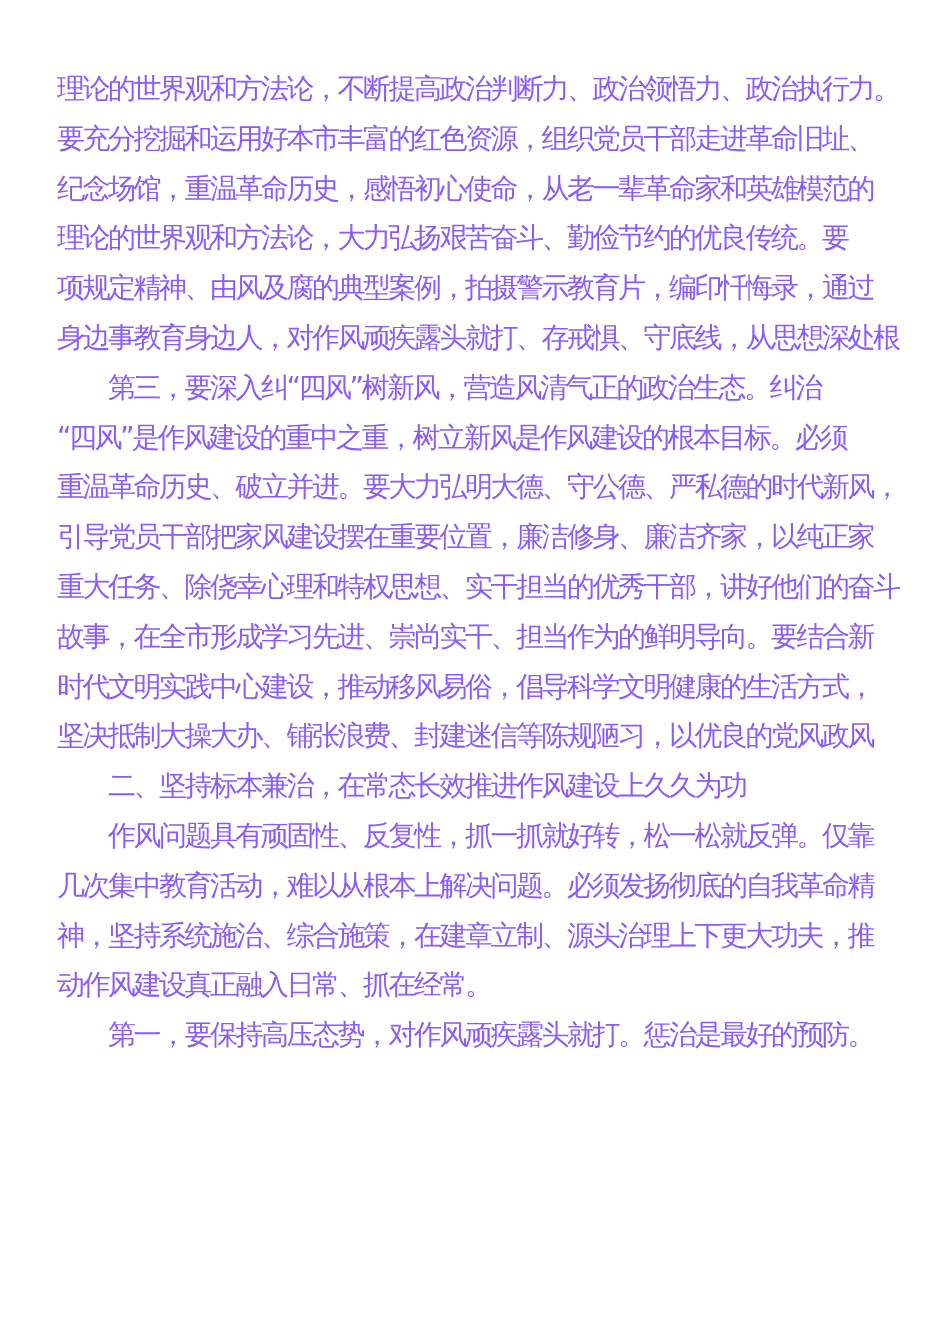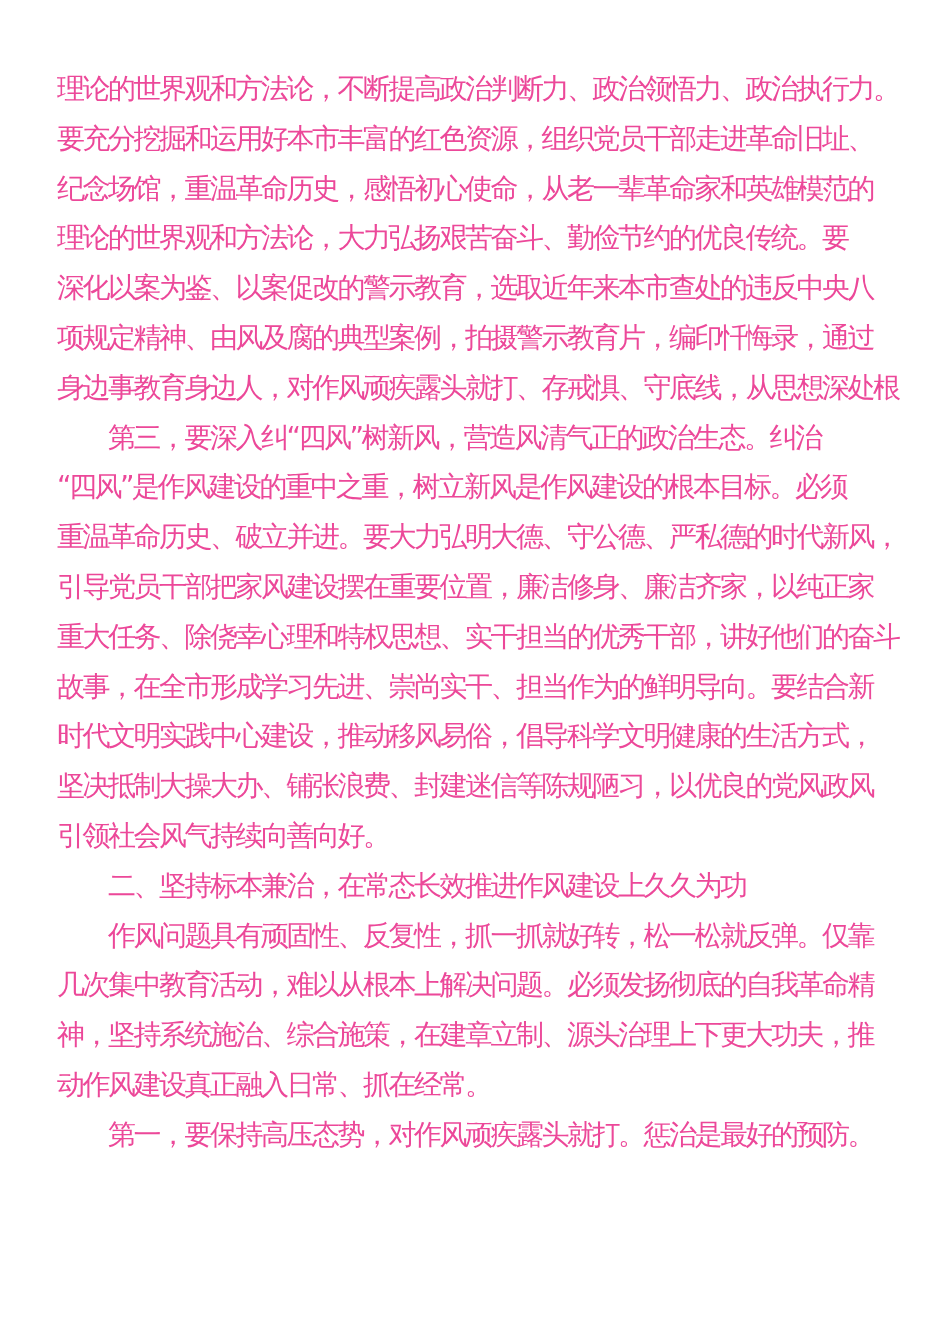--- a/index.html
+++ b/index.html
@@ -21,53 +21,51 @@
     left: 57px;
     top: 64px;
     width: 860px;
   }
   .line {
     height: 49.8px;
     line-height: 49.8px;
     font-size: 28px;
     letter-spacing: -2.5px;
     white-space: nowrap;
-    color: #ec4899;
+    color: #8b5cf6;
   }
   .line.indent {
     padding-left: 51px;
   }
   .seg {
     font-weight: 400;
   }
   .seg.bold {
     font-weight: 400;
   }
 </style>
 </head>
 <body>
 
 <div class="page">
   <div class="content">
       <div class="line"><span class="seg">理论的世界观和方法论，不断提高政治判断力、政治领悟力、政治执行力。</span></div>
       <div class="line"><span class="seg">要充分挖掘和运用好本市丰富的红色资源，组织党员干部走进革命旧址、</span></div>
       <div class="line"><span class="seg">纪念场馆，重温革命历史，感悟初心使命，从老一辈革命家和英雄模范的</span></div>
       <div class="line"><span class="seg">理论的世界观和方法论，大力弘扬艰苦奋斗、勤俭节约的优良传统。要</span></div>
-      <div class="line"><span class="seg">深化以案为鉴、以案促改的警示教育，选取近年来本市查处的违反中央八</span></div>
       <div class="line"><span class="seg">项规定精神、由风及腐的典型案例，拍摄警示教育片，编印忏悔录，通过</span></div>
       <div class="line"><span class="seg">身边事教育身边人，对作风顽疾露头就打、存戒惧、守底线，从思想深处根</span></div>
       <div class="line indent"><span class="seg bold">第三，要深入纠“四风”树新风，营造风清气正的政治生态。</span><span class="seg">纠治</span></div>
       <div class="line"><span class="seg">“四风”是作风建设的重中之重，树立新风是作风建设的根本目标。必须</span></div>
       <div class="line"><span class="seg">重温革命历史、破立并进。要大力弘明大德、守公德、严私德的时代新风，</span></div>
       <div class="line"><span class="seg">引导党员干部把家风建设摆在重要位置，廉洁修身、廉洁齐家，以纯正家</span></div>
       <div class="line"><span class="seg">重大任务、除侥幸心理和特权思想、实干担当的优秀干部，讲好他们的奋斗</span></div>
       <div class="line"><span class="seg">故事，在全市形成学习先进、崇尚实干、担当作为的鲜明导向。要结合新</span></div>
       <div class="line"><span class="seg">时代文明实践中心建设，推动移风易俗，倡导科学文明健康的生活方式，</span></div>
       <div class="line"><span class="seg">坚决抵制大操大办、铺张浪费、封建迷信等陈规陋习，以优良的党风政风</span></div>
-      <div class="line"><span class="seg">引领社会风气持续向善向好。</span></div>
       <div class="line indent"><span class="seg">二、坚持标本兼治，在常态长效推进作风建设上久久为功</span></div>
       <div class="line indent"><span class="seg">作风问题具有顽固性、反复性，抓一抓就好转，松一松就反弹。仅靠</span></div>
       <div class="line"><span class="seg">几次集中教育活动，难以从根本上解决问题。必须发扬彻底的自我革命精</span></div>
       <div class="line"><span class="seg">神，坚持系统施治、综合施策，在建章立制、源头治理上下更大功夫，推</span></div>
       <div class="line"><span class="seg">动作风建设真正融入日常、抓在经常。</span></div>
       <div class="line indent"><span class="seg bold">第一，要保持高压态势，对作风顽疾露头就打。</span><span class="seg">惩治是最好的预防。</span></div>
     </div>
 </div>
 
 </body></html>

